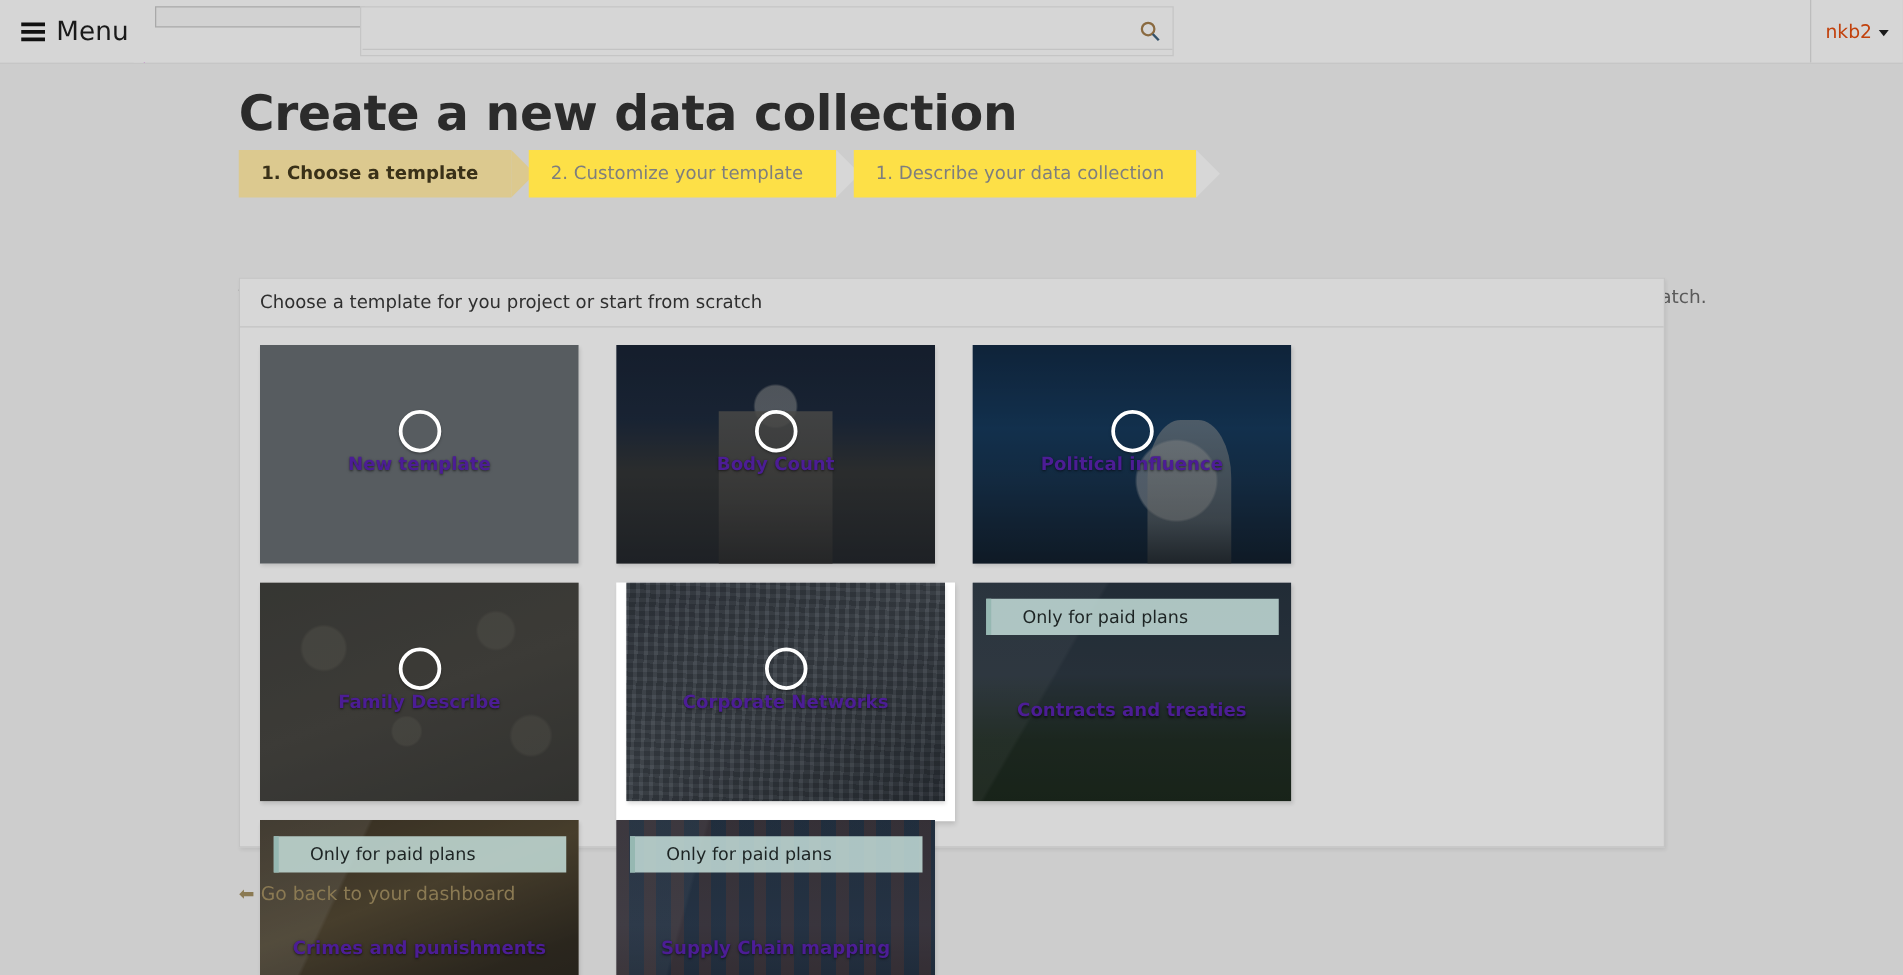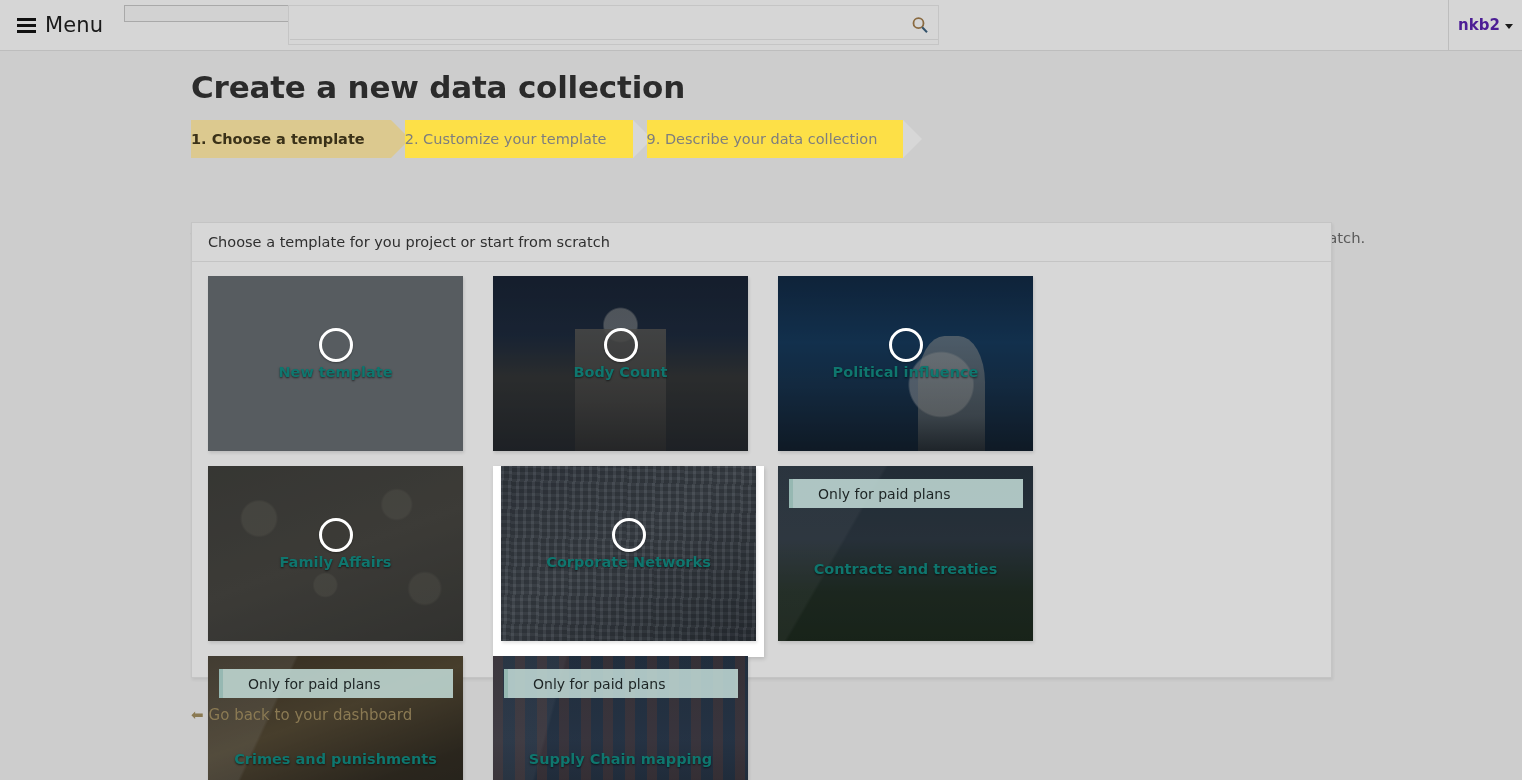--- a/index.html
+++ b/index.html
@@ -77,42 +77,42 @@
     width: 648px; height: 1px; background: #c3c3c3;
   }
 
   .user-menu {
     position: absolute; right: 0; top: 0;
     width: 74px; height: 50px;
     border-left: 1px solid #bdbdbd;
     display: flex; align-items: center; justify-content: center;
     gap: 5px; cursor: pointer; background: #d6d6d6;
   }
-  .user-name { font-size: 15px; font-weight: bold; color: #4c1d95; }
+  .user-name { font-size: 15px; font-weight: normal; color: #c2410c; }
   .caret {
     width: 0; height: 0; border-left: 4.5px solid transparent;
     border-right: 4.5px solid transparent; border-top: 5px solid #1a1a1a;
     margin-top: 2px;
   }
 
   
   .page { position: absolute; top: 51px; left: 0; width: 1522px; height: 729px; background: #cdcdcd; }
 
   .page-title {
     position: absolute; left: 191px; top: 18px;
-    font-size: 31px; font-weight: bold; color: #2b2b2b;
+    font-size: 39px; font-weight: bold; color: #2b2b2b;
     letter-spacing: -0.2px;
   }
 
   
   .steps { position: absolute; left: 191px; top: 69px; height: 38px; }
   .step {
     position: relative; float: left; height: 38px;
     display: flex; align-items: center;
-    padding-right: 26px;
+    padding-left: 18px; padding-right: 26px;
     font-size: 14.5px; margin-right: 14px;
   }
   .step::after {
     content: ""; position: absolute; right: -19px; top: 0;
     width: 0; height: 0;
     border-top: 19px solid transparent;
     border-bottom: 19px solid transparent;
     border-left: 19px solid #d7d7d7;
   }
   .step.active { background: #dcc98f; color: #3a3118; font-weight: bold; }
@@ -148,21 +148,21 @@
   .cell.r2 { height: 190px; }
 
   .card {
     position: relative; width: 255px; height: 175px;
     cursor: pointer; overflow: hidden;
     box-shadow: 1px 2px 3px rgba(0,0,0,0.12);
   }
   .card .tint { position: absolute; inset: 0; }
   .card .label {
     position: absolute; left: 0; right: 0; top: 88px;
-    text-align: center; color: #0f766e; font-weight: bold;
+    text-align: center; color: #4c1d95; font-weight: bold;
     font-size: 14.5px; line-height: 17px;
     text-shadow: 0 1px 2px rgba(0,0,0,0.6);
     padding: 0 26px;
   }
   .card .radio {
     position: absolute; left: 50%; top: 52px;
     transform: translateX(-50%);
     width: 34px; height: 34px; border: 3px solid #fff;
     border-radius: 50%; background: transparent;
     box-shadow: 0 1px 2px rgba(0,0,0,0.35);
@@ -289,21 +289,21 @@
   <div class="page-title">Create a new data collection</div>
 
   <div class="steps">
     <div class="step active">
       <span>1. Choose a template</span>
     </div>
     <div class="step idle">
       <span>2. Customize your template</span>
     </div>
     <div class="step idle">
-      <span>9. Describe your data collection</span>
+      <span>1. Describe your data collection</span>
     </div>
   </div>
 
   <div class="lead">Think of the data structure as the foundations of your data collection. Choose a template that fits to your goal and customize it, or you can start from scratch.</div>
 
   <div class="panel">
     <div class="panel-head">
       <span>Choose a template for you project or start from scratch</span>
     </div>
 
@@ -333,21 +333,21 @@
           <div class="radio"></div>
           <div class="label">Political influence</div>
         </div>
       </div>
 
       <div class="cell">
         <div class="card">
           <div class="tint art-family"></div>
           <div class="dim"></div>
           <div class="radio"></div>
-          <div class="label">Family Affairs</div>
+          <div class="label">Family Describe</div>
         </div>
       </div>
 
       <div class="cell r2">
         <div class="selected-frame">
           <div class="card">
             <div class="tint art-corporate"></div>
             <div class="dim"></div>
             <div class="radio"></div>
             <div class="label">Corporate Networks</div>

